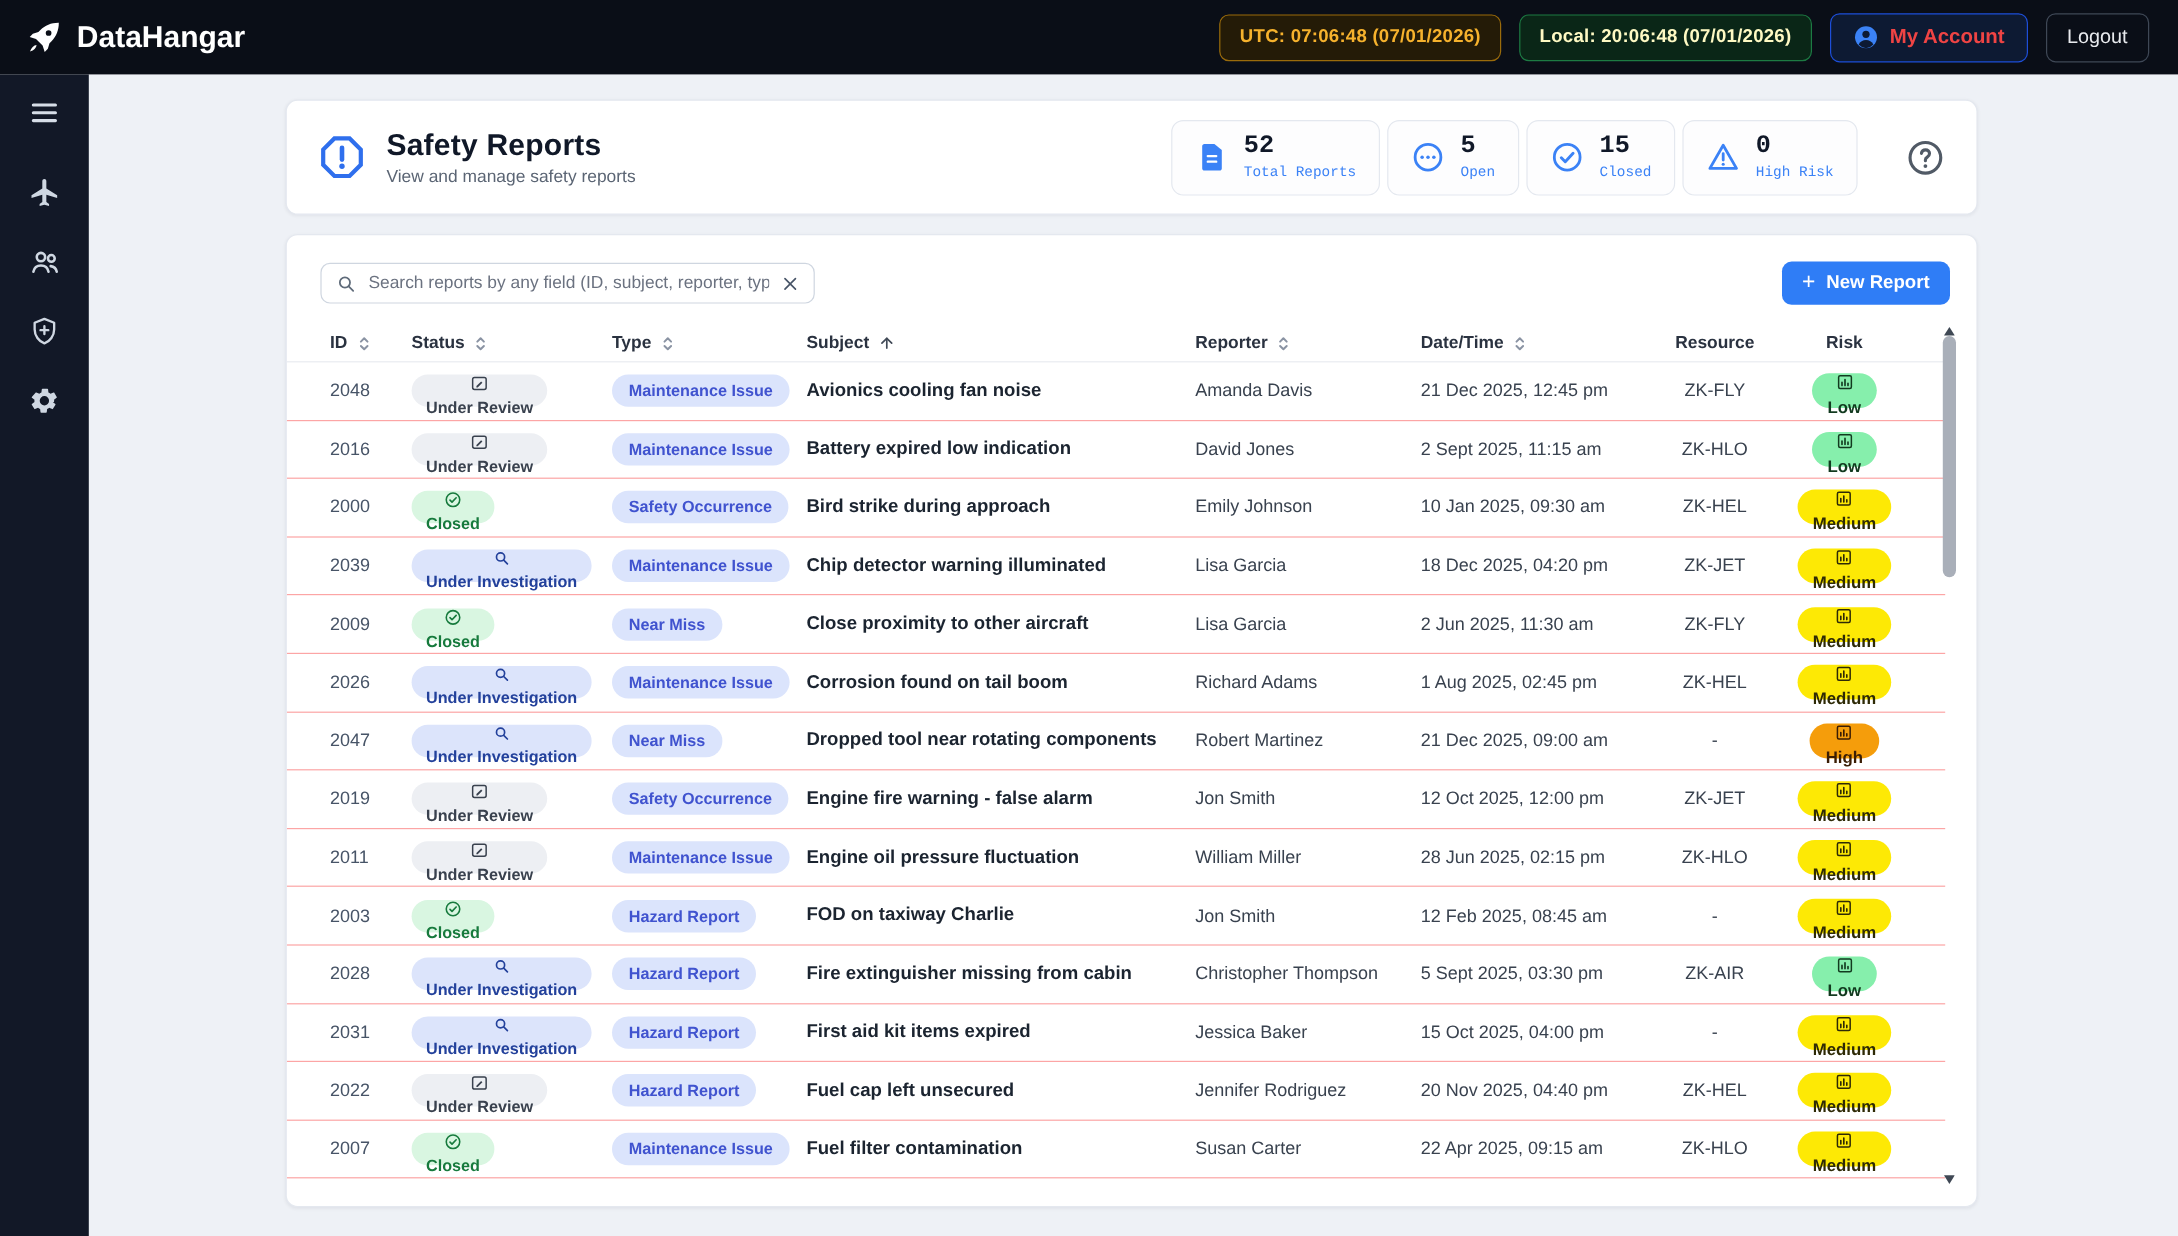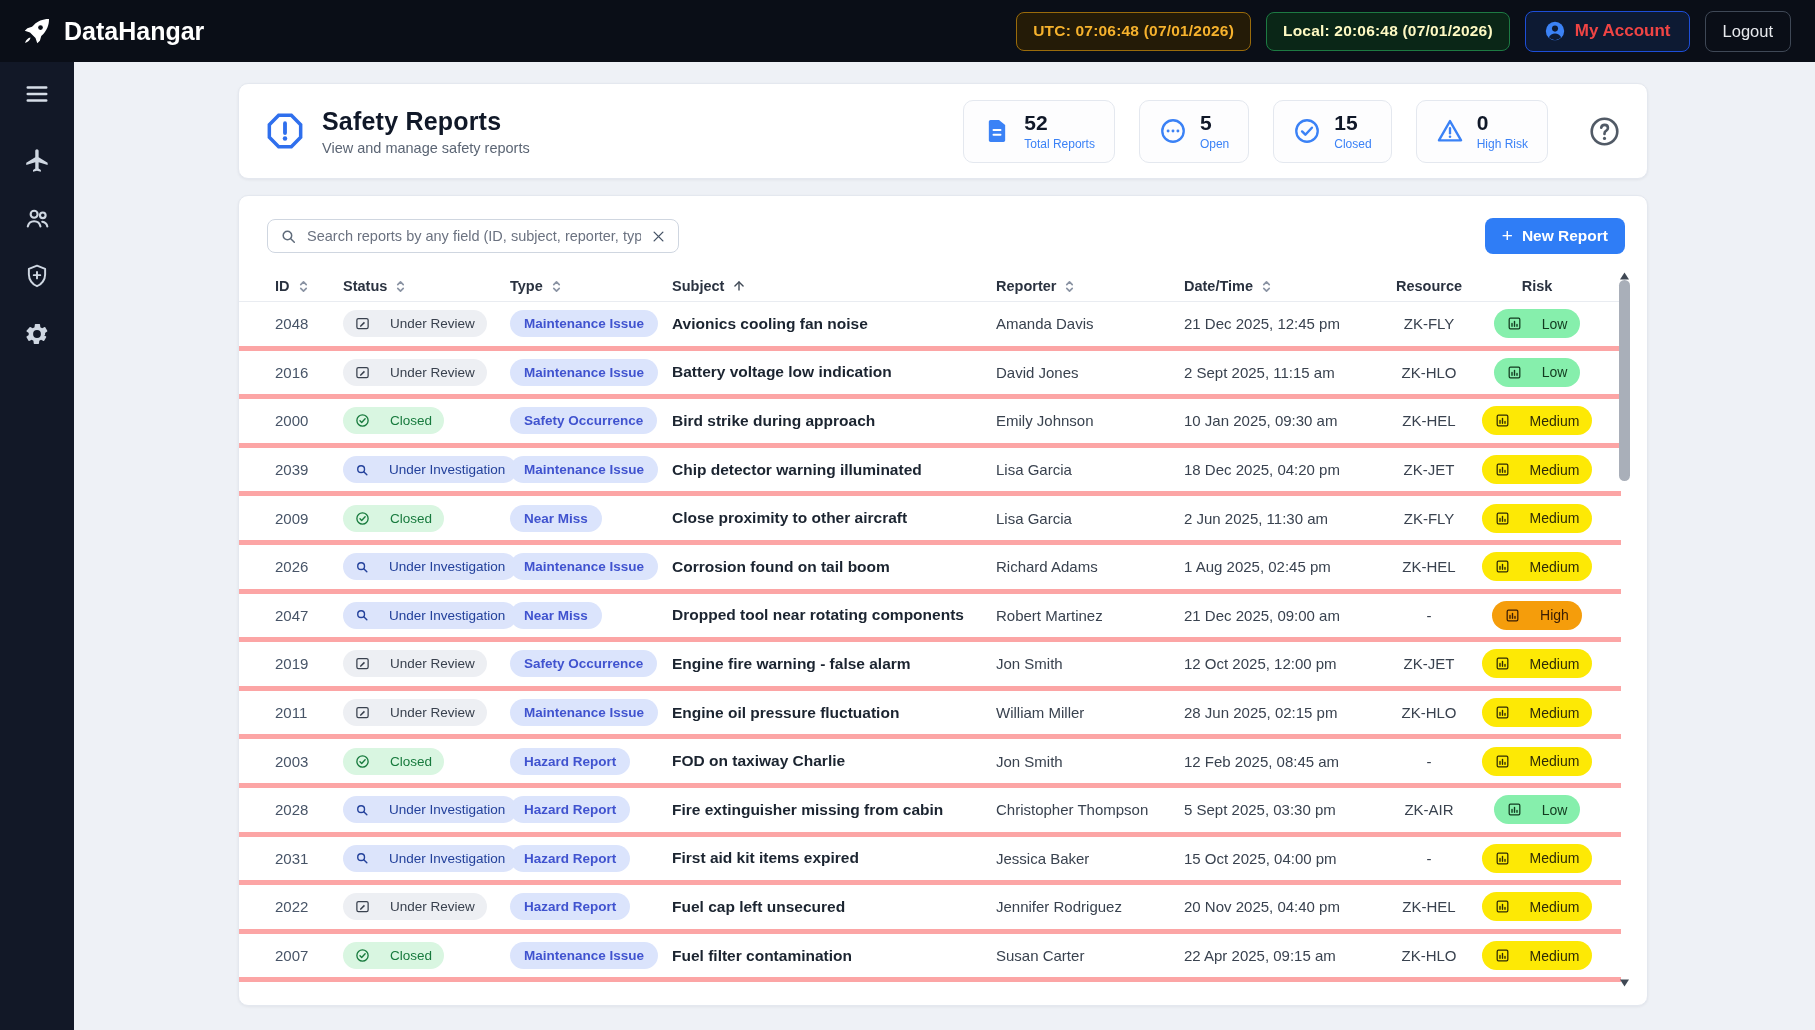--- a/index.html
+++ b/index.html
@@ -32,21 +32,21 @@
   .page { position:absolute; left:74px; top:62px; width:1741px; height:968px; }
   .card { position:absolute; background:#fff; border:1px solid #e4e8ef; border-radius:10px;
     box-shadow:0 1px 3px rgba(16,24,40,.06); }
 
   
   .header-card { left:164px; top:21px; width:1410px; height:96px; display:flex; align-items:center;
     padding:0 26px; }
   .title-wrap { margin-left:17px; }
   .page-title { font-size:25px; font-weight:bold; color:#101828; letter-spacing:.2px; }
   .page-subtitle { font-size:14.5px; color:#5b6574; margin-top:4px; }
-  .stats { margin-left:auto; display:flex; gap:24px; align-items:center; }
+  .stats { margin-left:auto; display:flex; gap:6px; align-items:center;font-family:Liberation Mono, monospace; }
   .stat-card { border:1px solid #e4e8ef; border-radius:10px; height:63px; padding:0 19px;
     display:flex; align-items:center; gap:13px; background:#fdfdfe; }
   .stat-value { font-size:21px; font-weight:bold; color:#101828; line-height:1.1; }
   .stat-label { font-size:12px; color:#3b82f6; margin-top:2px; white-space:nowrap; }
   .help-btn { margin-left:40px; cursor:pointer; display:flex; }
 
   
   .table-card { left:164px; top:133px; width:1410px; height:811px; overflow:hidden; }
   .toolbar { position:absolute; top:22px; left:28px; right:22px; height:36px; display:flex; align-items:center; }
   .search-box { width:412px; height:34px; border:1px solid #cfd6e0; border-radius:8px;
@@ -63,29 +63,29 @@
 
   .rgrid { display:grid; grid-template-columns:68px 167px 162px 324px 188px 195px 100px 116px;
     align-items:center; padding-left:36px; }
   .thead { position:absolute; top:75px; left:0; width:1382px; height:30px; }
   .hcell { display:flex; align-items:center; gap:8px; font-size:14.5px; font-weight:bold;
     color:#2a3240; cursor:pointer; }
   .hcell.static { cursor:default; }
   .hcell.centered { justify-content:center; }
 
   .tbody { position:absolute; top:105px; left:0; width:1382px; border-top:1px solid #e9ecf1; }
-  .trow { height:48.6px; border-bottom:5px solid #fca5a5; cursor:pointer; }
+  .trow { height:48.6px; border-bottom:1px solid #fca5a5; cursor:pointer; }
   .cell-id { font-size:15px; color:#475467; }
   .cell-subject { font-size:15.5px; font-weight:bold; color:#1b2430; }
   .cell-text { font-size:15px; color:#39424f; }
   .cell-center { text-align:center; font-size:15px; color:#39424f; }
   .cell-flex-center { display:flex; justify-content:center; }
 
-  .badge { display:inline-flex; align-items:center; gap:20px; height:27px; border-radius:14px;
-    padding:0 12px; font-size:13.5px; font-weight:normal; width:fit-content; white-space:nowrap; }
+  .badge { display:inline-flex; align-items:center; gap:5px; height:27px; border-radius:14px;
+    padding:0 12px; font-size:13.5px; font-weight:bold; width:fit-content; white-space:nowrap;flex-direction:column; }
   .badge .badge-icon { display:flex; }
   .st-review { background:#edeff3; color:#39414e; }
   .st-closed { background:#d9f6e1; color:#177a3d; }
   .st-invest { background:#dce4fb; color:#23419b; }
   .type-badge { display:inline-flex; align-items:center; height:27px; border-radius:14px;
     padding:0 14px; font-size:13.5px; font-weight:bold; background:#dbe4fc; color:#4053cf; white-space:nowrap; }
   .risk-badge { height:29px; border-radius:15px; padding:0 13px; font-size:14px; }
   .risk-low { background:#86efac; color:#123a1f; }
   .risk-medium { background:#fde905; color:#2e2a06; }
   .risk-high { background:#f59d0b; color:#3a1d04; }
@@ -380,21 +380,21 @@
                   <rect x="3" y="4" width="18" height="16" rx="2.5" fill="none" stroke="currentColor" stroke-width="2"></rect>
                   <path d="M8 15.6l6.3-6.3 1.7 1.7-6.3 6.3H8v-1.7z" fill="currentColor"></path>
                 </svg>
               </span>
         <span class="badge-label">Under Review</span>
       </span>
     </div>
     <div>
       <span class="type-badge">Maintenance Issue</span>
     </div>
-    <div class="cell-subject">Battery voltage low indication</div>
+    <div class="cell-subject">Battery expired low indication</div>
     <div class="cell-text">David Jones</div>
     <div class="cell-text">2 Sept 2025, 11:15 am</div>
     <div class="cell-center">ZK-HLO</div>
     <div class="cell-flex-center">
       <span class="badge risk-badge risk-low">
         <span class="badge-icon">
                 <svg width="15" height="15" viewBox="0 0 24 24">
                   <rect x="3.5" y="3.5" width="17" height="17" rx="2" fill="none" stroke="currentColor" stroke-width="2"></rect>
                   <path d="M8 16.5v-4.5M12 16.5v-8M16 16.5v-3" stroke="currentColor" stroke-width="2.2" stroke-linecap="round"></path>
                 </svg>

